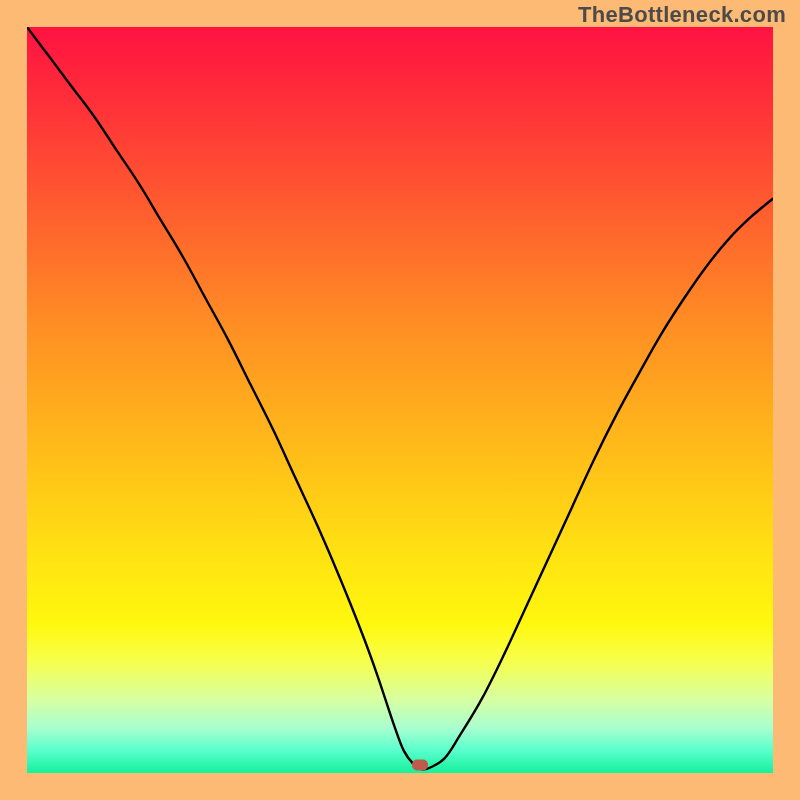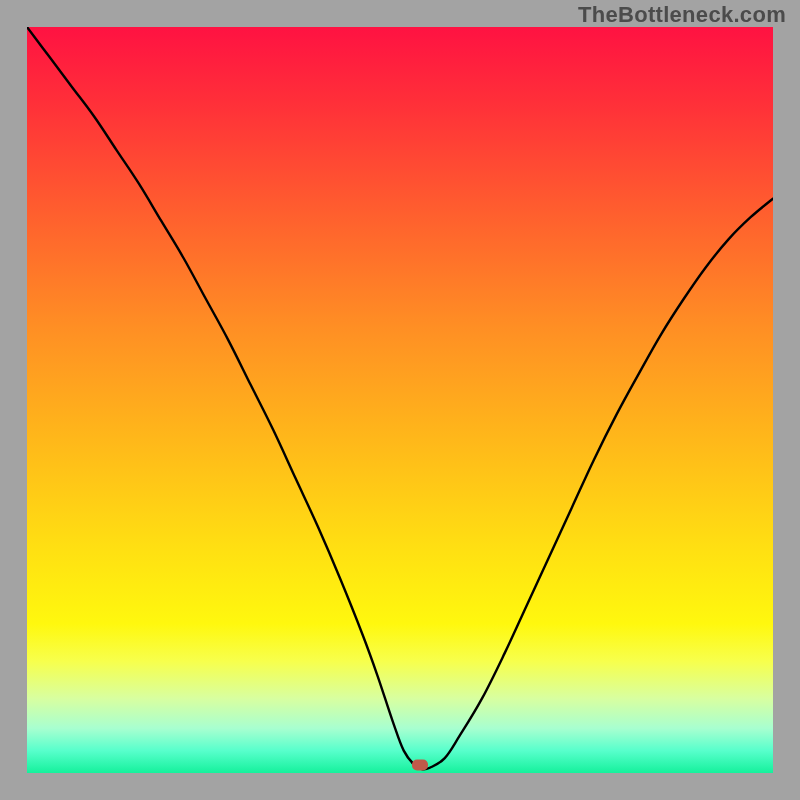--- a/index.html
+++ b/index.html
@@ -8,21 +8,21 @@
     width: 800px;
     height: 800px;
     background: #000;
     overflow: hidden;
     font-family: Arial, Helvetica, sans-serif;
   }
   .frame {
     position: relative;
     width: 800px;
     height: 800px;
-    background: #a3a3a3;
+    background: #fdba74;
   }
   .watermark {
     position: absolute;
     top: 2px;
     right: 14px;
     color: #4b4b4b;
     font-size: 22px;
     font-weight: 600;
     letter-spacing: 0.3px;
     z-index: 3;

